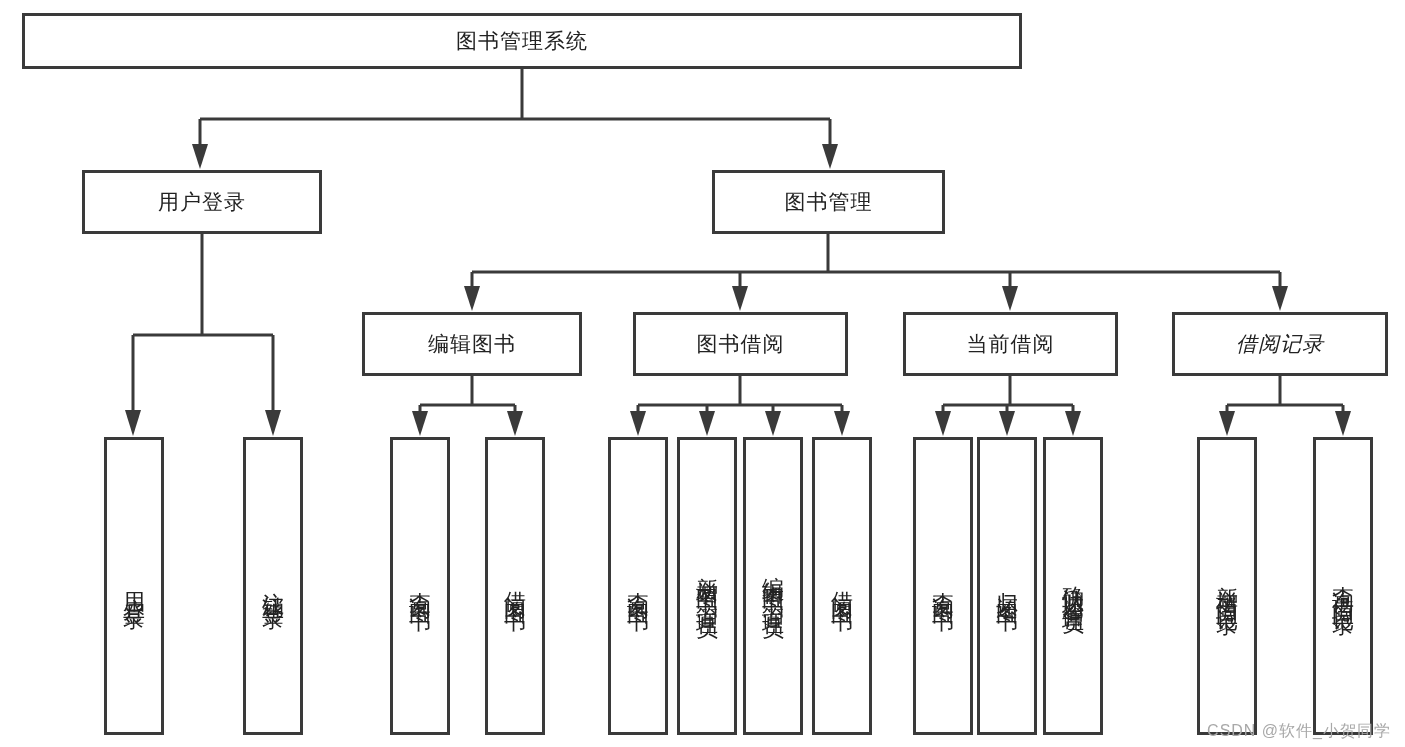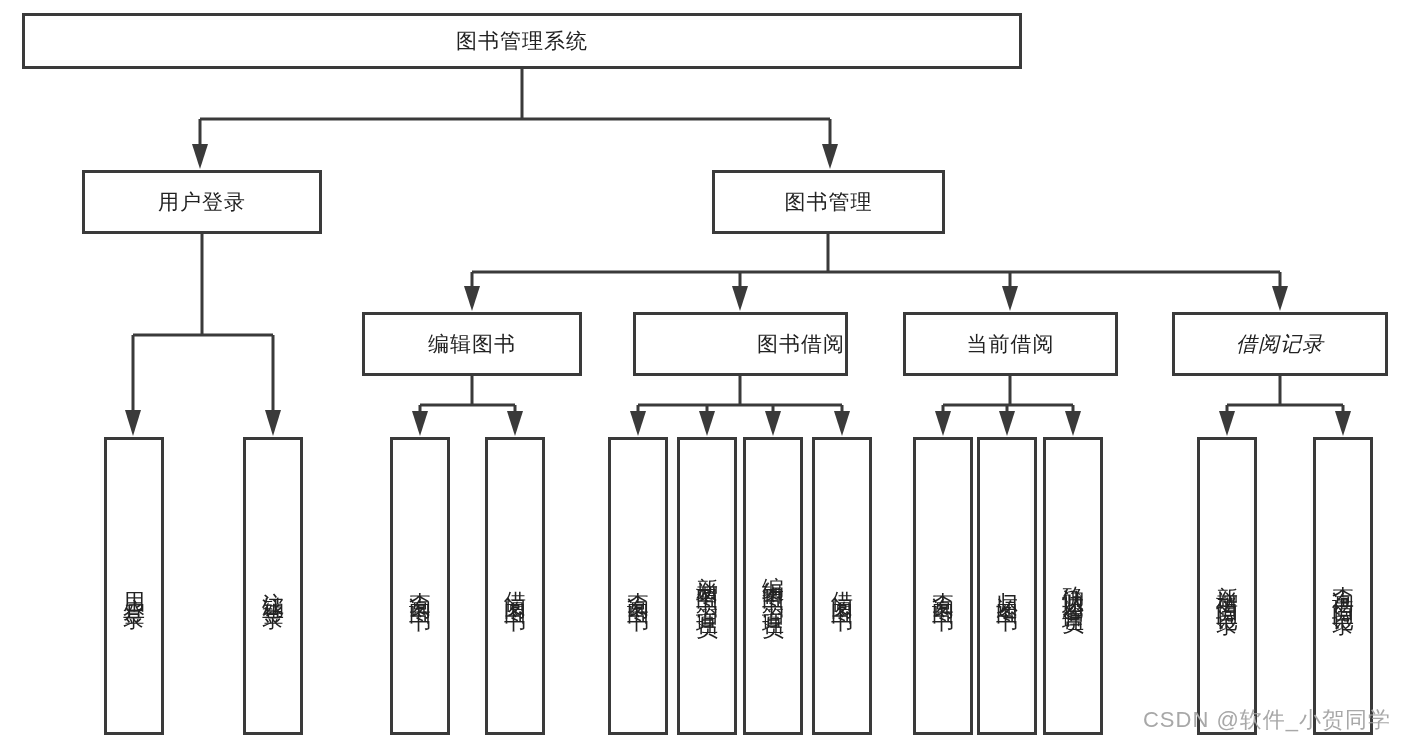--- a/index.html
+++ b/index.html
@@ -26,22 +26,22 @@
   .vnode .vtext{
     writing-mode:vertical-rl;
     text-orientation:mixed;
     font-size:22px;
     letter-spacing:6px;
     line-height:1;
     white-space:nowrap;
   }
   .watermark{
     position:absolute;
-    right:14px;bottom:12px;
-    font-size:22px;
+    right:14px;bottom:5px;
+    font-size:16px;
     color:var(--watermark,#a8a8a8);
     z-index:5;
     letter-spacing:1px;
   }
   svg path{stroke:var(--line,#333);stroke-width:3;fill:none;}
   svg polygon{fill:var(--line,#333);stroke:none;}
 </style>
 </head>
 <body>
 
@@ -90,21 +90,21 @@
   <div class="node hnode" style="left:82px;top:170px;width:240px;height:64px;">
     <span>用户登录</span>
   </div>
   <div class="node hnode" style="left:712px;top:170px;width:233px;height:64px;text-align:center;">
     <span>图书管理</span>
   </div>
 
   <div class="node hnode" style="left:362px;top:312px;width:220px;height:64px;">
     <span>编辑图书</span>
   </div>
-  <div class="node hnode" style="left:633px;top:312px;width:215px;height:64px;justify-content:flex-end;">
+  <div class="node hnode" style="left:633px;top:312px;width:215px;height:64px;">
     <span>图书借阅</span>
   </div>
   <div class="node hnode" style="left:903px;top:312px;width:215px;height:64px;">
     <span>当前借阅</span>
   </div>
   <div class="node hnode" style="left:1172px;top:312px;width:216px;height:64px;font-style:italic;">
     <span>借阅记录</span>
   </div>
 
   <div class="node vnode" style="left:104px;top:437px;width:60px;height:298px;">

